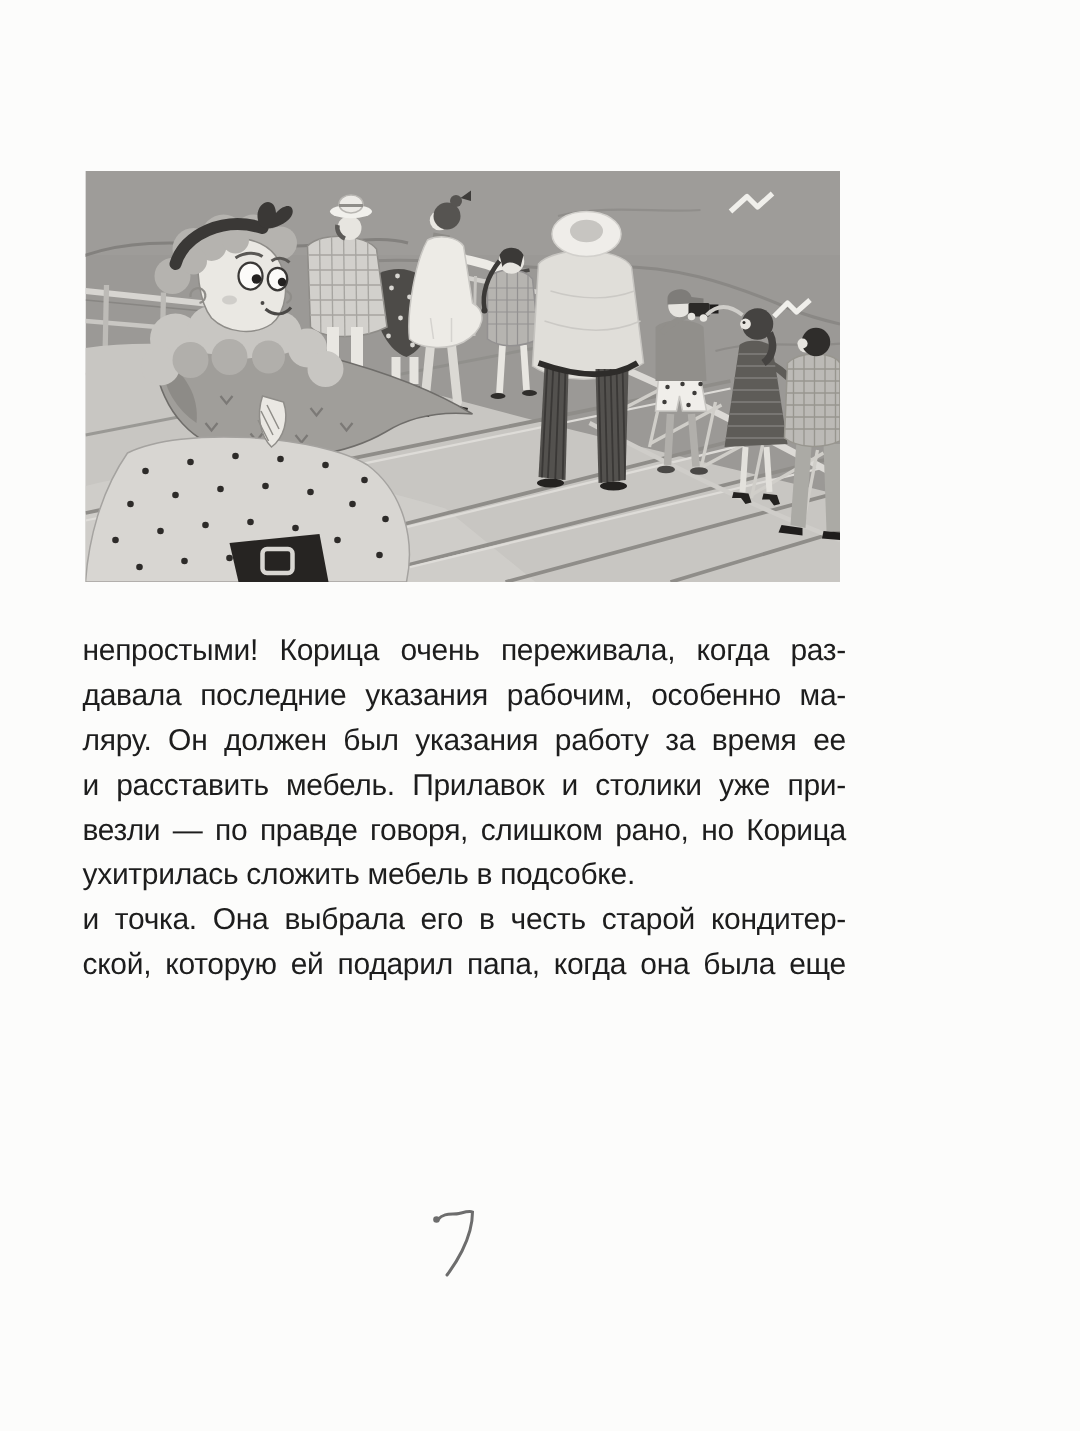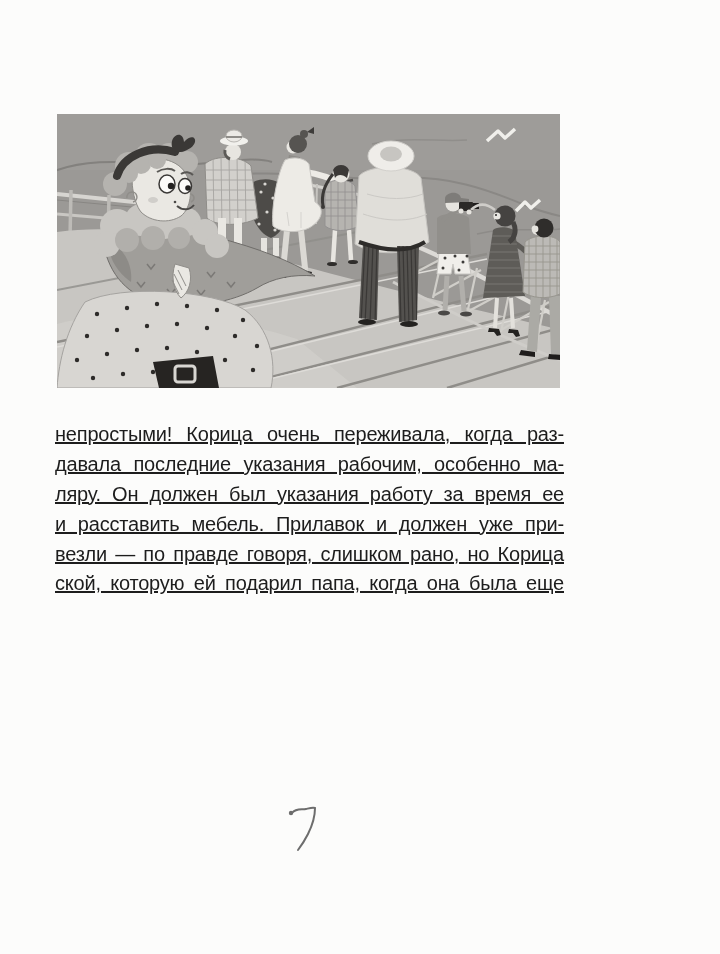--- a/index.html
+++ b/index.html
@@ -7,21 +7,21 @@
   .page{
     position:relative;width:720px;height:954px;background:#fcfcfb;
     font-family:"Liberation Sans","DejaVu Sans",sans-serif;overflow:hidden;
   }
   .illustration{position:absolute;left:57px;top:114px;width:503px;height:274px;margin:0;}
   .illustration svg{display:block;}
   .text-block{
     position:absolute;left:55px;top:420px;width:509px;
     color:#1d1d1d;font-size:20px;line-height:29.9px;letter-spacing:-0.2px;
   }
-  .line{margin:0;height:29.9px;white-space:normal;text-decoration:underline;}
+  .line{margin:0;height:29.9px;white-space:normal;}
   .line.j{text-align:justify;text-align-last:justify;}
   .line.ind{padding-left:11px;}
   .folio{position:absolute;left:286px;top:804px;width:40px;height:48px;}
   .folio svg{display:block;}
   .sr-only{position:absolute;width:1px;height:1px;overflow:hidden;clip:rect(0 0 0 0);white-space:nowrap;}
 </style>
 </head>
 <body>
 
 <div class="page">
@@ -373,22 +373,24 @@
         <path d="M118,150 C114,162 116,176 124,184 C132,178 136,166 132,154 Z" fill="#eae8e3" stroke="#8f8d89" stroke-width="1"></path>
         <path d="M121,156 L129,172 M117,160 L125,176 M115,166 L122,180" stroke="#8f8d89" stroke-width="1" fill="none"></path>
       </g>
     </svg>
   </figure>
 
   <main class="text-block">
     <p class="line j">непростыми! Корица очень переживала, когда раз-</p>
     <p class="line j">давала последние указания рабочим, особенно ма-</p>
     <p class="line j">ляру. Он должен был указания работу за время ее</p>
-    <p class="line j">и расставить мебель. Прилавок и должен уже при-</p>
+    <p class="line j">и расставить мебель. Прилавок и столики уже при-</p>
     <p class="line j">везли — по правде говоря, слишком рано, но Корица</p>
+    <p class="line">ухитрилась сложить мебель в подсобке.</p>
+    <p class="line j">и точка. Она выбрала его в честь старой кондитер-</p>
     <p class="line j">ской, которую ей подарил папа, когда она была еще</p>
   </main>
 
   <div class="folio">
     <svg width="40" height="48" viewBox="0 0 40 48">
       <circle cx="5" cy="9" r="2.2" fill="#6d6d6d"></circle>
       <path d="M6,9 C10,4 16,6 20,5 C24,4 27,3 29,4 C29,12 27,20 22,30 C19,36 15,42 12,46" fill="none" stroke="#6d6d6d" stroke-width="2" stroke-linecap="round"></path>
     </svg>
     <span class="sr-only">7</span>
   </div>

